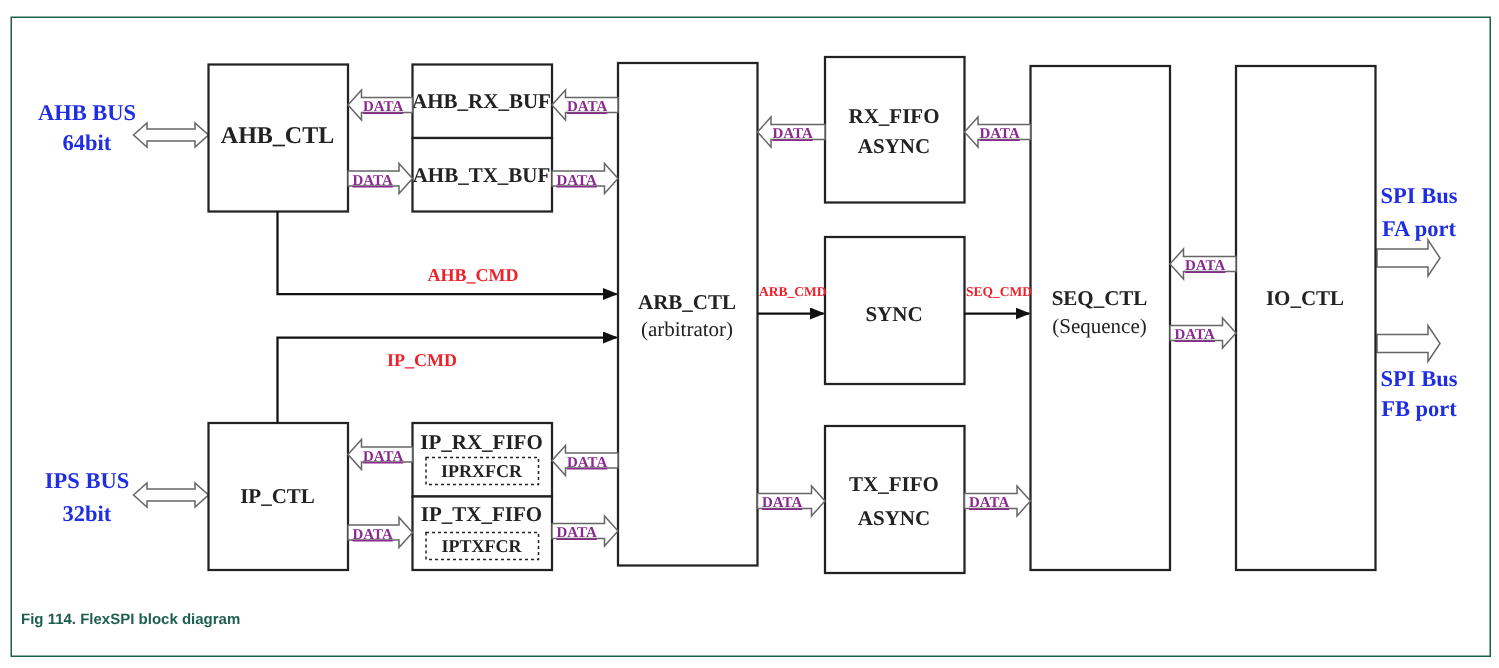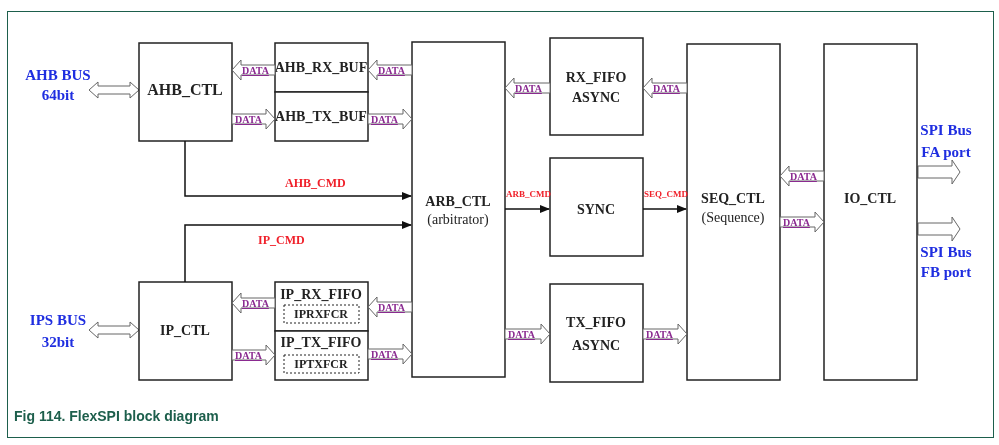--- a/index.html
+++ b/index.html
@@ -9,21 +9,21 @@
   .blk { fill:#ffffff; stroke:#222; stroke-width:1.5; }
   .lbl { font-family:"Liberation Serif", serif; font-weight:bold; font-size:14px; fill:#222; }
   .lbl-sm { font-family:"Liberation Serif", serif; font-weight:bold; font-size:12px; fill:#222; }
   .bus { font-family:"Liberation Serif", serif; font-weight:bold; font-size:15px; fill:#1f2ee0; }
   .cmd { font-family:"Liberation Serif", serif; font-weight:bold; font-size:12px; fill:#f0202a; }
   .cmd-sm { font-family:"Liberation Serif", serif; font-weight:bold; font-size:9px; fill:#f0202a; }
   .data { font-family:"Liberation Serif", serif; font-weight:bold; font-size:10px; fill:#8a2a90; text-decoration: underline; }
   .harrow { fill:#ffffff; stroke:#666; stroke-width:1; }
   .line { stroke:#111; stroke-width:1.5; fill:none; }
   .dash { fill:none; stroke:#222; stroke-width:1; stroke-dasharray:2,2; }
-  #caption { position:absolute; left:14px; top:408px; font-family:"Liberation Sans", sans-serif; font-weight:bold; font-size:14px; color:#1d5f4c; }
+  #caption { position:absolute; left:14px; top:408px; font-family:"Liberation Sans", sans-serif; font-weight:bold; font-size:10px; color:#1d5f4c; }
 </style>
 </head>
 <body>
 
 <div id="frame"></div>
 
 <svg id="diagram" width="999" height="445">
   <defs>
     <marker id="ah" markerWidth="10" markerHeight="8" refX="9" refY="4" orient="auto" markerUnits="userSpaceOnUse">
       <path d="M0,0 L10,4 L0,8 Z" fill="#111"></path>

